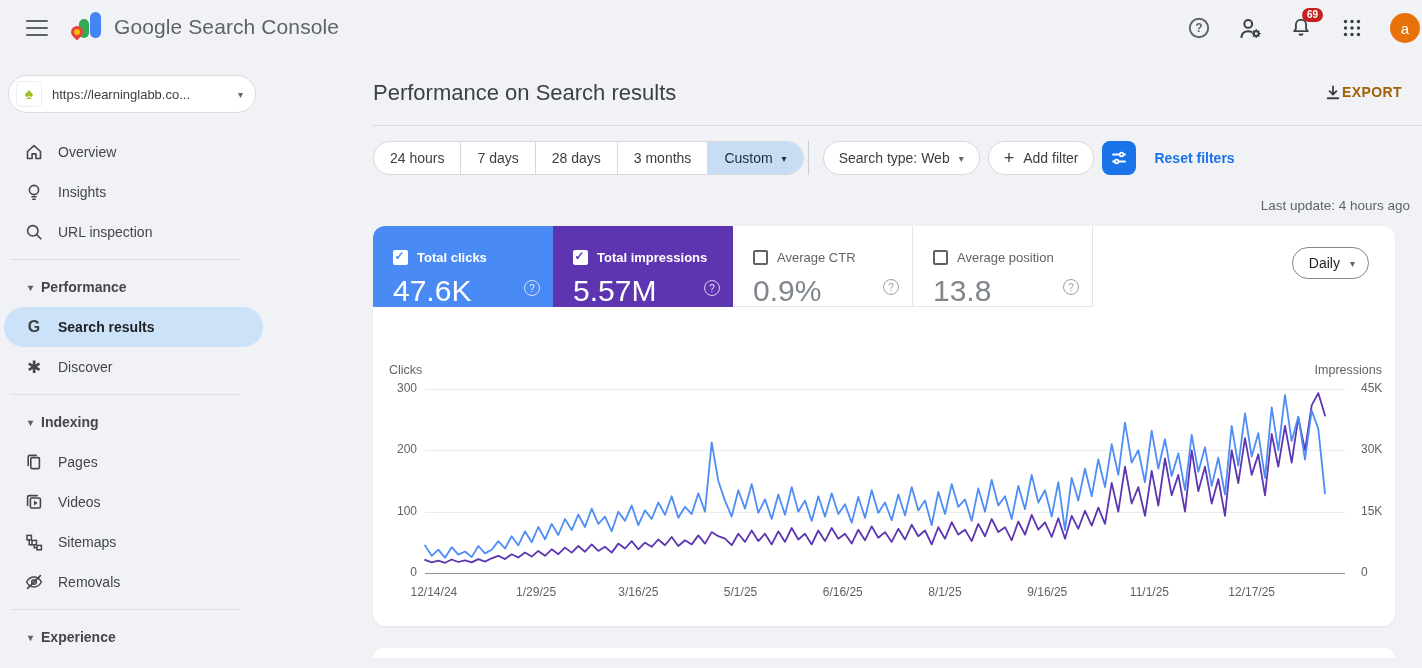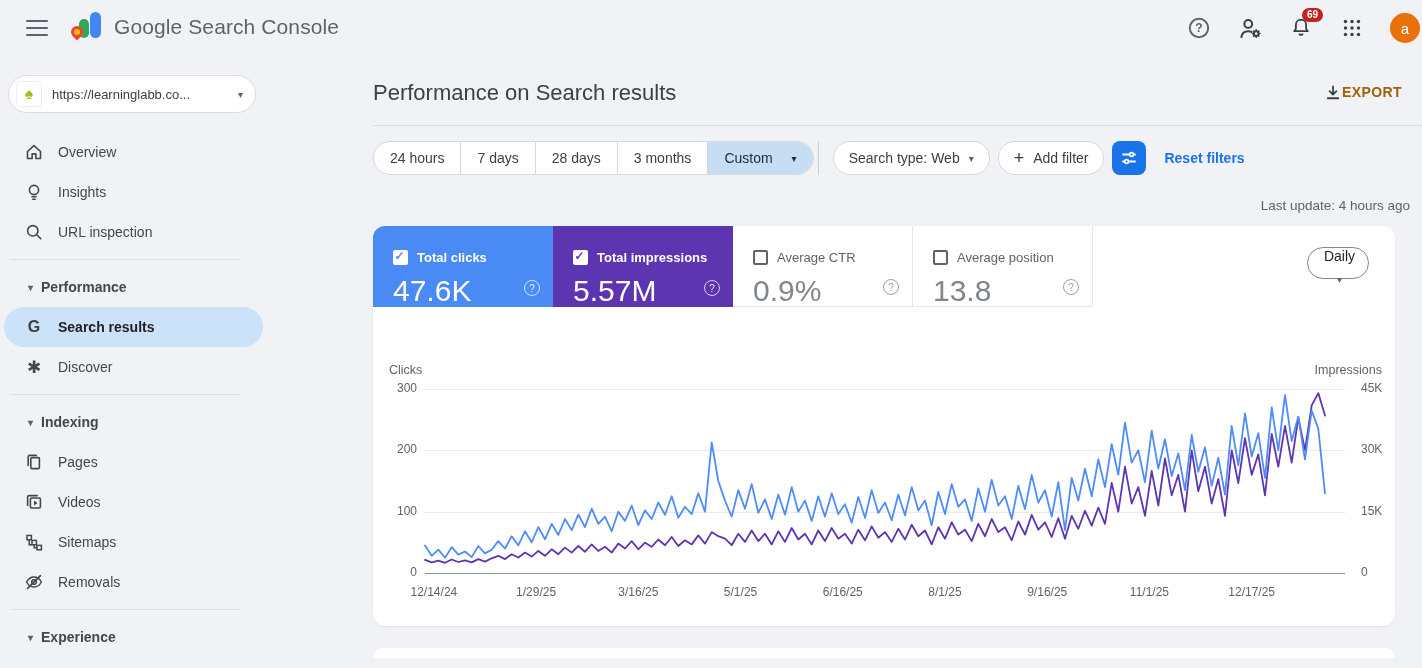--- a/index.html
+++ b/index.html
@@ -45,21 +45,21 @@
   .main { position:absolute; left:373px; top:56px; right:0; bottom:0; }
   .page-header { display:flex; align-items:center; justify-content:space-between; margin-top:22px; padding-right:20px; height:30px; }
   .page-title { font-size:22px; color:#3c4043; font-weight:400; }
   .export-btn { display:flex; align-items:flex-start; font-size:14px; font-weight:700; letter-spacing:.4px; color:#a16207; cursor:pointer; }
   .header-divider { border:none; border-top:1px solid #d9dce0; margin-top:17px; }
 
   .filter-row { margin-top:15px; display:flex; align-items:center; height:34px; gap:0; }
   .seg-group { display:flex; height:34px; border:1px solid #d5d9dd; border-radius:17px; background:#fff; overflow:hidden; }
   .seg-btn { display:flex; align-items:center; padding:0 16px; font-size:14px; color:#3c4043; border-left:1px solid #d5d9dd; cursor:pointer; white-space:nowrap; }
   .seg-btn:first-child { border-left:none; }
-  .seg-btn.active { background:#c6ddf4; gap:19px; color:#1f2a37; }
+  .seg-btn.active { background:#c6ddf4; gap:9px; color:#1f2a37; }
   .seg-btn.active .caret { color:#1f2a37; }
   .v-div { width:1px; height:34px; background:#c9cdd1; margin:0 14px 0 4px; }
   .pill-btn { display:flex; align-items:center; height:34px; border:1px solid #d5d9dd; border-radius:17px; background:#fff; padding:0 15px; font-size:14px; color:#3c4043; gap:9px; cursor:pointer; margin-right:8px; white-space:nowrap; }
   .plus { font-size:18px; color:#3c4043; line-height:1; }
   .tune-btn { width:34px; height:34px; border-radius:8px; background:#1a73e8; display:flex; align-items:center; justify-content:center; cursor:pointer; margin:0 11px 0 0; }
   .reset-link { font-size:14px; color:#1a73e8; font-weight:700; cursor:pointer; margin-left:7px;text-align:center; }
 
   .last-update { text-align:right; margin:23px 12px 0 0; font-size:13.5px; color:#5f6368; }
 
   .card { margin-top:13px; width:1022px; background:#fff; border-radius:12px; height:400px; position:relative; box-shadow:0 1px 2px rgba(60,64,67,.08); }
@@ -74,21 +74,21 @@
   .tile.white .checkbox { border:2px solid #5f6368; background:#fff; }
   .tile-label { font-size:13px; font-weight:700; }
   .tile.colored .tile-label { color:#fff; }
   .tile.white .tile-label { color:#5f6368; font-weight:400; }
   .tile-value { margin-top:9px; font-size:30px; }
   .tile.colored .tile-value { color:#fff; }
   .tile.white .tile-value { color:#80868b; }
   .help-badge { position:absolute; right:13px; bottom:11px; width:16px; height:16px; border-radius:50%; font-size:10px; display:flex; align-items:center; justify-content:center; cursor:pointer; }
   .tile.colored .help-badge { border:1.5px solid rgba(255,255,255,.75); color:rgba(255,255,255,.85); }
   .tile.white .help-badge { border:1.5px solid #9aa0a6; color:#9aa0a6; }
-  .daily-btn { position:absolute; top:21px; right:26px; height:32px; border:1px solid #85888c; border-radius:16px; background:#fff; display:flex; align-items:center; gap:10px; padding:0 13px 0 16px; font-size:14px; color:#1f1f1f; cursor:pointer;flex-direction:column; }
+  .daily-btn { position:absolute; top:21px; right:26px; height:32px; border:1px solid #85888c; border-radius:16px; background:#fff; display:flex; align-items:center; gap:10px; padding:0 13px 0 16px; font-size:14px; color:#1f1f1f; cursor:pointer; }
 
   .chart-wrap { position:relative; height:287px; }
   .axis-title { position:absolute; top:24px; font-size:12.5px; color:#5f6368; }
   .axis-title.left { left:16px; }
   .axis-title.right { right:13px; }
   .gridline { position:absolute; height:1px; background:#e9ebee; }
   .gridline.zero { background:#8f949a; }
   .tick { position:absolute; font-size:12px; color:#5f6368; }
   .tick-left { left:0; width:44px; text-align:right; }
   .tick-right { left:980px; width:40px; text-align:left; padding-left:8px; }

